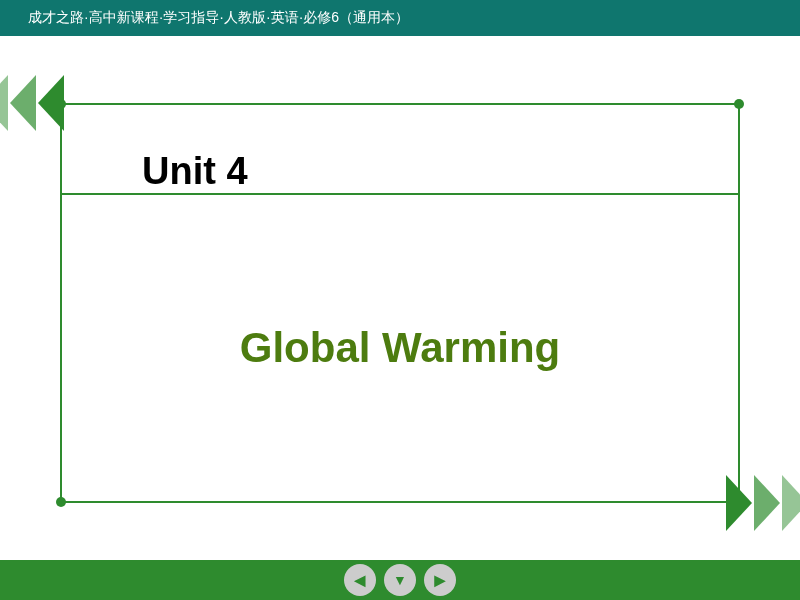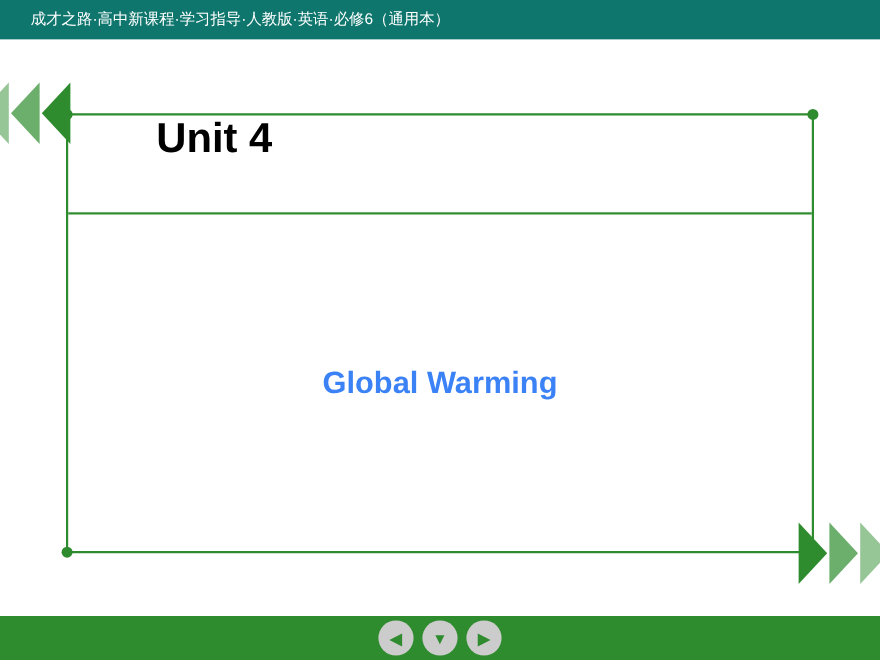--- a/index.html
+++ b/index.html
@@ -133,21 +133,21 @@
     .chevron-right:nth-child(3) { opacity: 0.5; }
 
     
     #unit-title-area {
       position: absolute;
       top: 0;
       left: 0;
       right: 0;
       height: 90px;
       display: flex;
-      align-items: flex-start;
+      align-items: flex-end;
       padding-left: 80px;
       border-bottom: 2px solid #2e8b2e;
     }
 
     #unit-title {
       font-size: 38px;
       font-weight: bold;
       color: #000000;
     }
 
@@ -157,23 +157,23 @@
       top: 90px;
       left: 0;
       right: 0;
       bottom: 0;
       display: flex;
       align-items: center;
       justify-content: center;
     }
 
     #subtitle {
-      font-size: 28px;
-      font-weight: bold;
-      color: #3b82f6;
+      font-size: 42px;
+      font-weight: bold;
+      color: #4d7c0f;
     }
 
     
     #footer {
       width: 100%;
       height: 40px;
       background: #2e8b2e;
       display: flex;
       align-items: center;
       justify-content: space-between;

